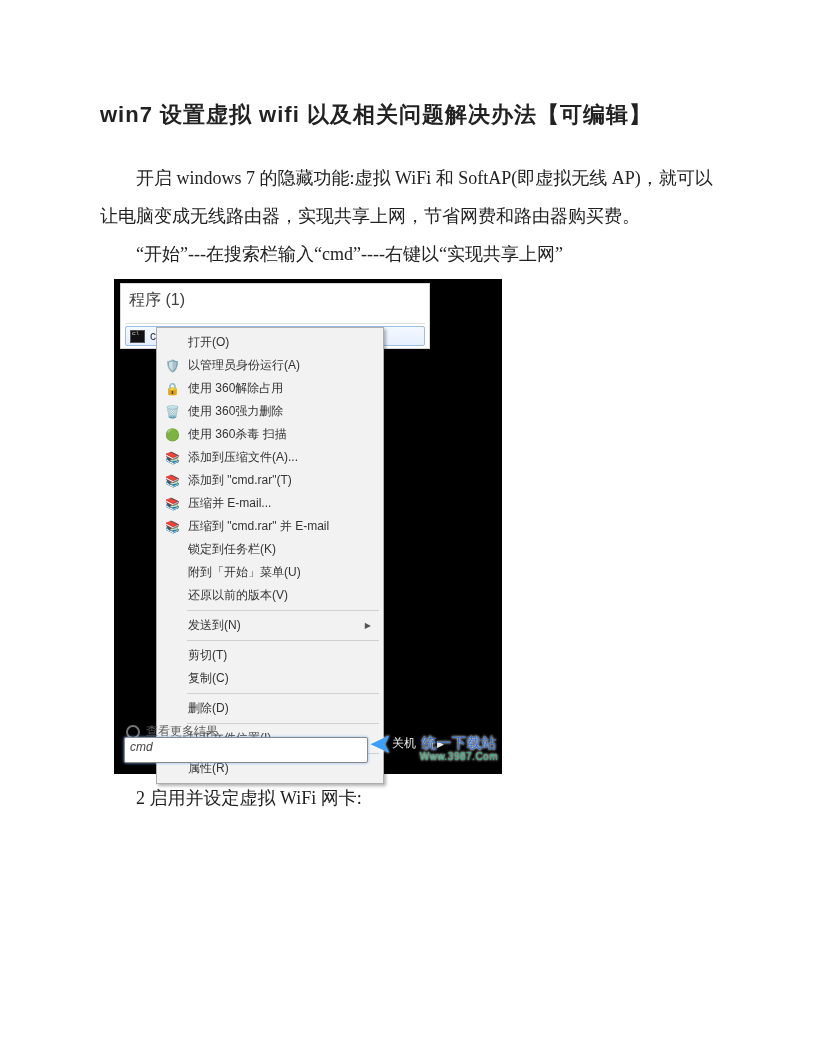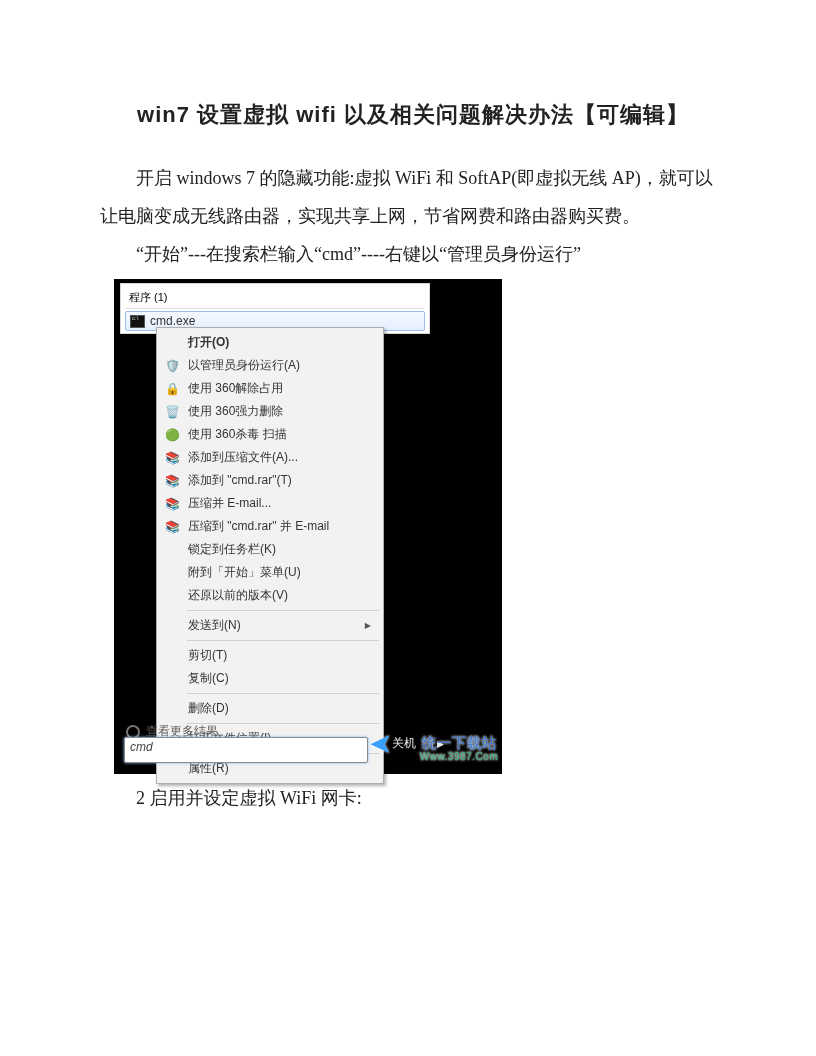--- a/index.html
+++ b/index.html
@@ -9,21 +9,20 @@
     color: #222;
   }
   .page {
     width: 816px;
     height: 1056px;
     box-sizing: border-box;
     padding: 100px 90px 40px 100px;
     position: relative;
   }
   .title {
-    text-align: center;
     font-size: 22px;
     font-weight: bold;
     font-family: "SimHei", "黑体", sans-serif;
     margin-bottom: 30px;
     letter-spacing: 1px;
   }
   .body-text {
     font-size: 18px;
     line-height: 2.1;
   }
@@ -45,23 +44,23 @@
   .search-results {
     position: absolute;
     left: 6px; top: 4px;
     width: 300px;
     background: #fff;
     border: 1px solid #d6d6d6;
     padding: 4px 4px 2px 4px;
     box-shadow: 0 0 2px rgba(0,0,0,.15);
   }
   .sr-header {
-    font-size: 11px;
-    color: #000000;
-    padding: 2px 4px 3px 4px;
+    font-size: 16px;
+    color: #404040;
+    padding: 2px 4px 12px 4px;
     border-bottom: 1px solid #e0e0e0;
   }
   .sr-item {
     margin-top: 2px;
     padding: 2px 4px;
     background: linear-gradient(#f4f8ff, #e6efff);
     border: 1px solid #9cbde8;
     border-radius: 2px;
     display: flex;
     align-items: center;
@@ -93,21 +92,21 @@
     box-shadow: 2px 2px 3px rgba(0,0,0,.3);
     padding: 3px 2px;
   }
   .ctx-item {
     display: flex;
     align-items: center;
     gap: 7px;
     padding: 3px 10px 3px 6px;
     white-space: nowrap;
   }
-  .ctx-item.bold { font-weight: bold; }
+  .ctx-item.bold { font-weight: normal; }
   .ctx-submenu::after {
     content: "▶";
     font-size: 8px;
     color: #555;
     margin-left: auto;
   }
   .ctx-sep {
     height: 1px;
     background: #d0d0d0;
     margin: 3px 2px 3px 28px;
@@ -194,21 +193,21 @@
 </style>
 </head>
 <body>
 
 <div class="page">
 
   <div class="title">win7 设置虚拟 wifi 以及相关问题解决办法【可编辑】</div>
 
   <div class="body-text">
     <p style="text-indent:2em;">开启 windows 7 的隐藏功能:虚拟 WiFi 和 SoftAP(即虚拟无线 AP)，就可以让电脑变成无线路由器，实现共享上网，节省网费和路由器购买费。</p>
-    <p>“开始”---在搜索栏输入“cmd”----右键以“管理员身份运行”</p>
+    <p>“开始”---在搜索栏输入“cmd”----右键以“实现共享上网”</p>
   </div>
 
   <div class="shot">
 
     <div class="search-results">
       <div class="sr-header">程序 (1)</div>
       <div class="sr-item">
         <span class="cmd-ico"></span>
         <span>cmd.exe</span>
       </div>

